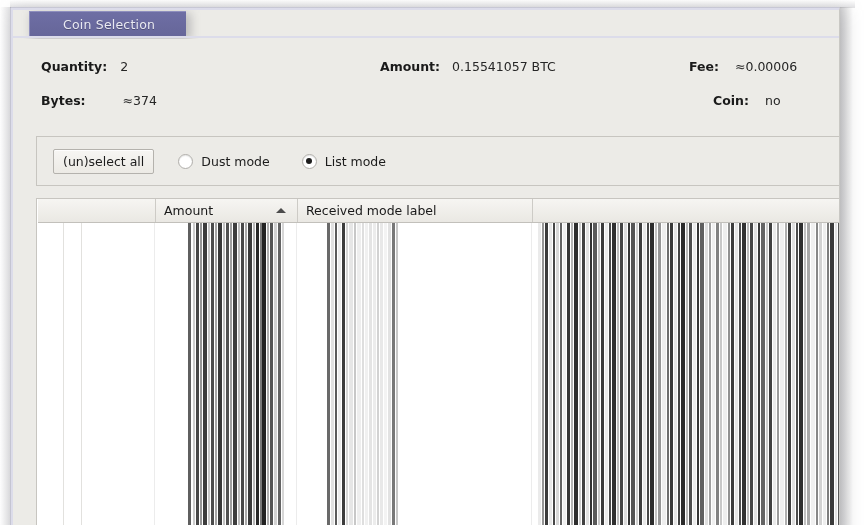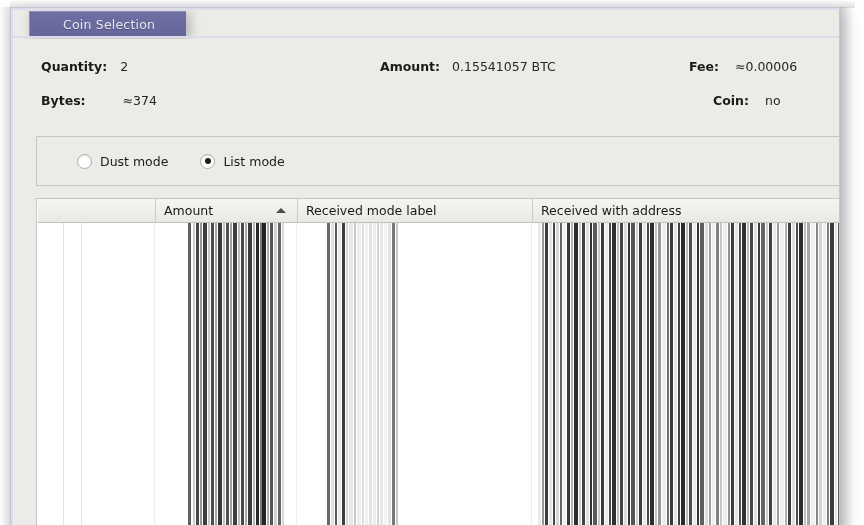--- a/index.html
+++ b/index.html
@@ -371,20 +371,23 @@
           <span class="k">Coin:</span>
           <span class="v">no</span>
         </div>
       </div>
 
     </div>
 
     <div class="groupbox"></div>
     <div class="toolbar">
 
+      <div class="btn-unselect">
+        <span>(un)select all</span>
+      </div>
 
       <div class="radio-wrap">
         <span class="radio"></span>
         <span class="radio-label">Dust mode</span>
       </div>
 
       <div class="radio-wrap second">
         <span class="radio checked"></span>
         <span class="radio-label">List mode</span>
       </div>
@@ -396,23 +399,20 @@
       <div class="thead">
         <div class="th th-check">
           <span></span>
         </div>
         <div class="th th-amount">
           <span>Amount</span>
           <span class="sort-arrow"></span>
         </div>
         <div class="th th-label">
           <span>Received mode label</span>
-        </div>
-        <div class="th th-addr">
-          <span>Received with address</span>
         </div>
       </div>
 
       <div class="tbody">
         <div class="checkbox-ghost"></div>
         <div class="col-sep" style="left:117px;"></div>
         <div class="col-sep" style="left:259px;"></div>
         <div class="col-sep" style="left:494px;"></div>
         <div class="stripes" id="stripes-amount" style="left:118px; width:142px;">
             <div class="stripe" style="left: 33px; width: 3px; background: rgb(95, 95, 95);"></div>

